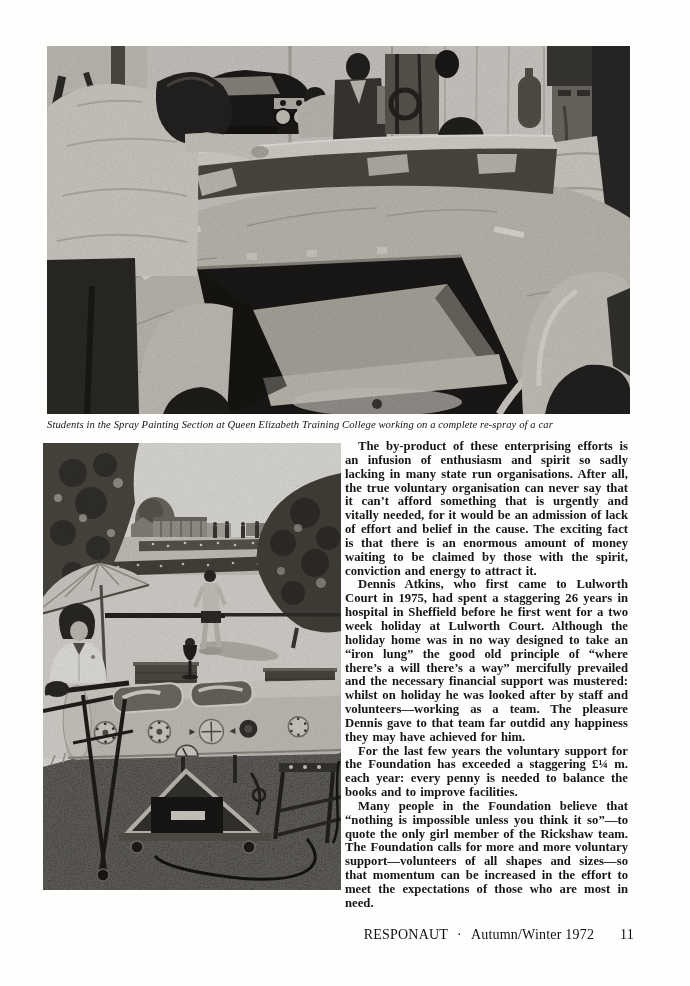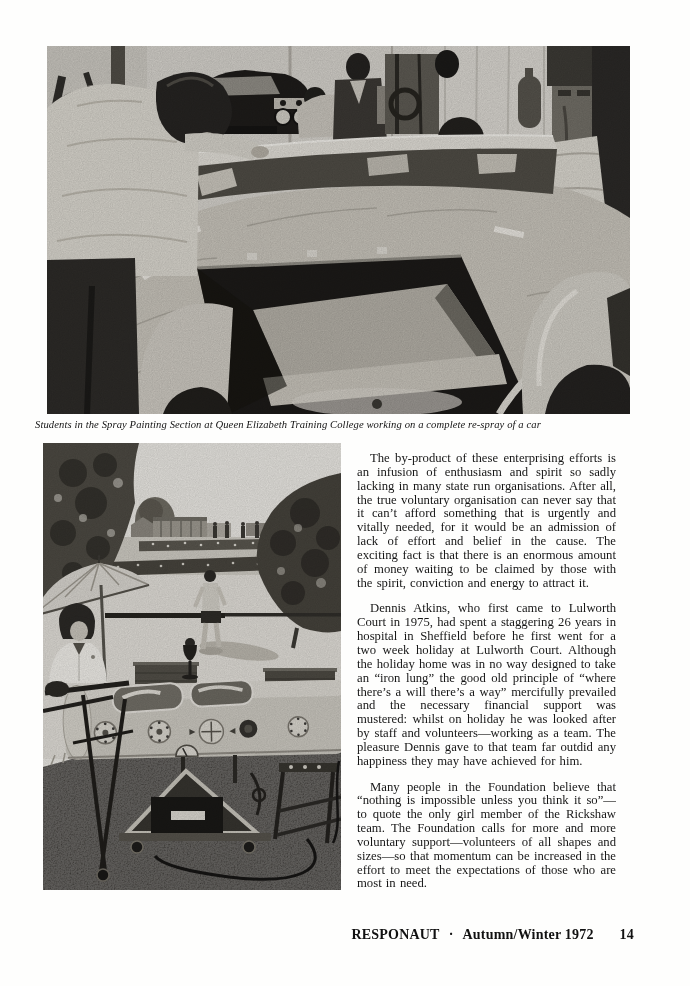--- a/index.html
+++ b/index.html
@@ -8,30 +8,30 @@
     font-family:"Liberation Serif", serif; color:#1a1a1a; overflow:hidden;
   }
   figure { margin:0; position:absolute; }
   figure svg { display:block; }
   .photo-top  { left:47px; top:46px;  width:583px; height:368px; }
   .photo-left { left:43px; top:443px; width:298px; height:447px; }
   .caption {
     position:absolute; font-style:italic; font-size:10.6px; line-height:13.6px;
     color:#121212; letter-spacing:0.1px;
   }
-  .caption-top  { left:35px; top:418px; width:583px; white-space:nowrap; }
+  .caption-top  { left:47px; top:418px; width:583px; white-space:nowrap; }
   .caption-left { left:43px; top:896px; width:301px; text-align:justify; }
   .article {
     position:absolute; left:345px; top:440px; width:283px;
     font-size:12.7px; line-height:13.85px; text-align:justify; color:#161616;
   }
-  .article p { margin:12px; text-indent:13px; word-spacing:1px; }
+  .article p { margin:0; text-indent:13px; word-spacing:1px;font-weight:bold; }
   .footer {
     position:absolute; top:927px; right:56px;
-    font-weight:bold; font-size:14px; color:#111;
+    font-weight:normal; font-size:14px; color:#111;
     display:flex; align-items:baseline; letter-spacing:0.2px;
   }
   .footer .sep    { margin:0 9px; }
   .footer .pageno { margin-left:26px; }
 </style>
 </head>
 <body>
 
 <div class="page">
 
@@ -445,23 +445,24 @@
       <path d="M264,396 C290,428 252,442 186,434 C140,428 118,421 112,413" stroke="#161514" stroke-width="3" fill="none"></path>
       <path d="M296,318 C290,350 300,380 290,400" stroke="#161514" stroke-width="2.5" fill="none"></path>
       <rect width="298" height="447" filter="url(#grainB)" opacity="0.15"></rect>
     </svg>
   </figure>
 
 
   <div class="article">
     <p>The by-product of these enterprising efforts is an infusion of enthusiasm and spirit so sadly lacking in many state run organisations. After all, the true voluntary organisation can never say that it can’t afford something that is urgently and vitally needed, for it would be an admission of lack of effort and belief in the cause. The exciting fact is that there is an enormous amount of money waiting to be claimed by those with the spirit, conviction and energy to attract it.</p>
     <p>Dennis Atkins, who first came to Lulworth Court in 1975, had spent a staggering 26 years in hospital in Sheffield before he first went for a two week holiday at Lulworth Court. Although the holiday home was in no way designed to take an “iron lung” the good old principle of “where there’s a will there’s a way” mercifully prevailed and the necessary financial support was mustered: whilst on holiday he was looked after by staff and volunteers—working as a team. The pleasure Dennis gave to that team far outdid any happiness they may have achieved for him.</p>
+    <p>For the last few years the voluntary support for the Foundation has exceeded a staggering £¼ m. each year: every penny is needed to balance the books and to improve facilities.</p>
     <p>Many people in the Foundation believe that “nothing is impossible unless you think it so”—to quote the only girl member of the Rickshaw team. The Foundation calls for more and more voluntary support—volunteers of all shapes and sizes—so that momentum can be increased in the effort to meet the expectations of those who are most in need.</p>
   </div>
 
   <div class="footer">
     <span>RESPONAUT</span>
     <span class="sep">·</span>
     <span>Autumn/Winter 1972</span>
-    <span class="pageno">14</span>
+    <span class="pageno">11</span>
   </div>
 
 </div>
 
 </body></html>

